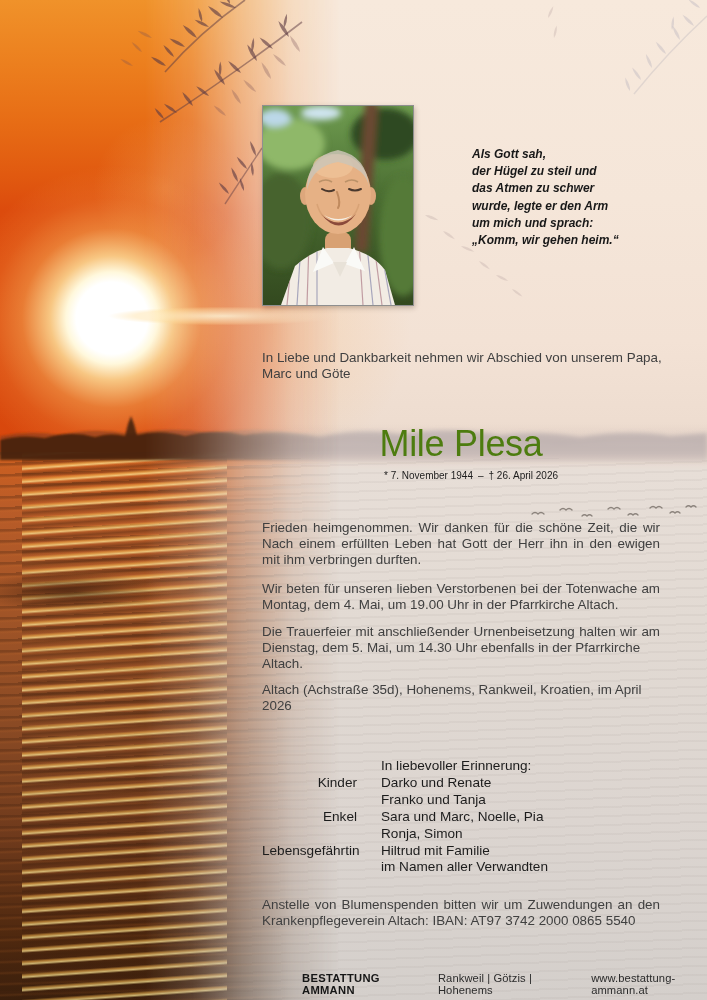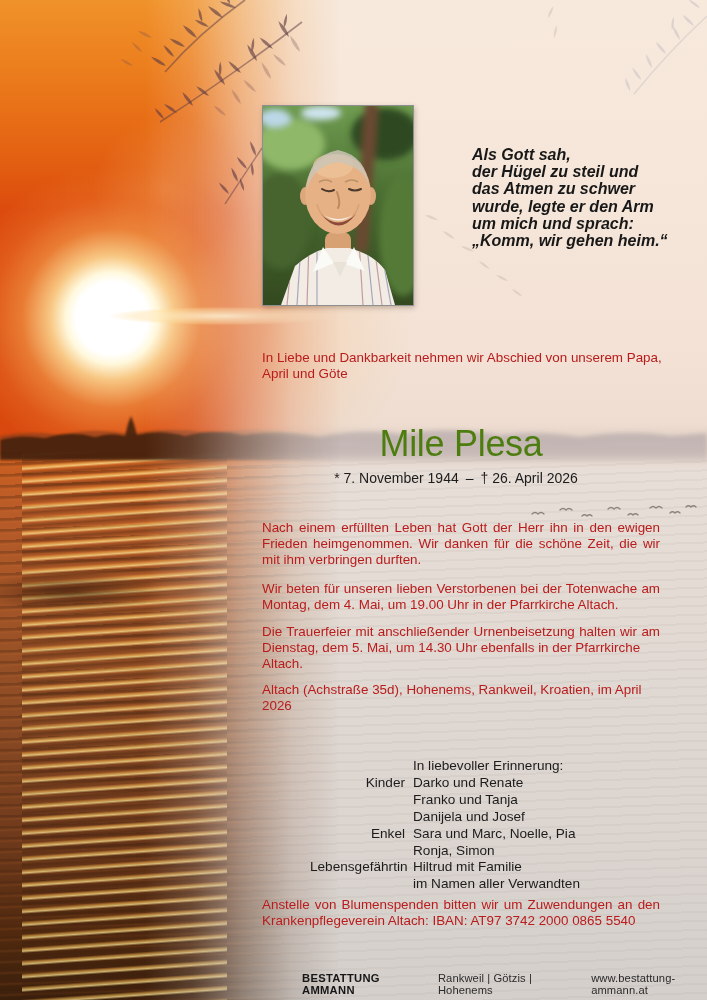--- a/index.html
+++ b/index.html
@@ -43,31 +43,31 @@
   .birds{position:absolute; left:520px; top:500px; width:180px; height:24px; opacity:.75;}
   .leaves{position:absolute; left:0; top:0; width:707px; height:360px; pointer-events:none;}
   
   .photo-frame{
     position:absolute; left:262px; top:105px; width:152px; height:201px;
     border:1px solid #8f8f8f; box-sizing:border-box;
     box-shadow:1px 2px 5px rgba(70,45,30,.28); background:#355024;
   }
   .photo-frame svg{display:block;}
   
-  .txt{position:absolute; left:262px; width:398px; font-size:13.4px; line-height:15.8px; color:#b91c1c;}
+  .txt{position:absolute; left:262px; width:398px; font-size:13.4px; line-height:15.8px; color:#404040;}
   .jline{text-align:justify; text-align-last:justify; white-space:nowrap;}
   .jlast{text-align:left;}
-  .poem{position:absolute; left:472px; top:146px; width:205px; font-size:16px; line-height:17.2px;
+  .poem{position:absolute; left:472px; top:146px; width:205px; font-size:12px; line-height:17.2px;
         font-style:italic; font-weight:700; color:#181818; letter-spacing:0;}
   .name{position:absolute; left:262px; top:425px; width:398px; text-align:center;
         font-size:36px; line-height:38px; letter-spacing:-0.3px; color:#4d7c0f;}
-  .dates{position:absolute; left:257px; top:470px; width:398px; text-align:center; font-size:14px; color:#1c1c1c;}
+  .dates{position:absolute; left:272px; top:470px; width:398px; text-align:center; font-size:10px; color:#1c1c1c;}
   .mem{position:absolute; left:262px; top:758px; width:398px; font-size:13.6px; line-height:16.9px;}
   .mrow{display:flex;}
-  .mlabel{width:95px; text-align:right; padding-right:8px; flex:0 0 auto;margin-left:48px;}
+  .mlabel{width:95px; text-align:right; padding-right:24px; flex:0 0 auto;}
   .mtext{flex:1 1 auto; text-align:left;}
   .footer{position:absolute; left:262px; top:972px; width:420px; display:flex; gap:12px;
           align-items:baseline; font-size:11.2px; color:#2b2b2b; letter-spacing:.1px;margin-left:40px;}
   .brand{font-weight:700; color:#161616; letter-spacing:.3px;}
 </style>
 </head>
 <body>
 
 <div class="page">
 
@@ -242,29 +242,29 @@
     <div>Als Gott sah,</div>
     <div>der Hügel zu steil und</div>
     <div>das Atmen zu schwer</div>
     <div>wurde, legte er den Arm</div>
     <div>um mich und sprach:</div>
     <div>„Komm, wir gehen heim.“</div>
   </div>
 
   <div class="txt" style="top:350px">
     <div class="jline">In Liebe und Dankbarkeit nehmen wir Abschied von unserem Papa,</div>
-    <div class="jlast">April und Göte</div>
+    <div class="jlast">Marc und Göte</div>
   </div>
 
   <div class="name">Mile Plesa</div>
   <div class="dates">* 7. November 1944 – † 26. April 2026</div>
 
   <div class="txt" style="top:520px">
+    <div class="jline">Frieden heimgenommen. Wir danken für die schöne Zeit, die wir</div>
     <div class="jline">Nach einem erfüllten Leben hat Gott der Herr ihn in den ewigen</div>
-    <div class="jline">Frieden heimgenommen. Wir danken für die schöne Zeit, die wir</div>
     <div class="jlast">mit ihm verbringen durften.</div>
   </div>
   <div class="txt" style="top:581px">
     <div class="jline">Wir beten für unseren lieben Verstorbenen bei der Totenwache am</div>
     <div class="jlast">Montag, dem 4. Mai, um 19.00 Uhr in der Pfarrkirche Altach.</div>
   </div>
   <div class="txt" style="top:624px">
     <div class="jline">Die Trauerfeier mit anschließender Urnenbeisetzung halten wir am</div>
     <div class="jlast">Dienstag, dem 5. Mai, um 14.30 Uhr ebenfalls in der Pfarrkirche Altach.</div>
   </div>
@@ -279,21 +279,20 @@
     <div class="mrow">
       <span class="mlabel">Kinder</span>
       <span class="mtext">Darko und Renate</span>
     </div>
     <div class="mrow">
       <span class="mlabel"></span>
       <span class="mtext">Franko und Tanja</span>
     </div>
     <div class="mrow">
       <span class="mlabel"></span>
-      <span class="mtext">Danijela und Josef</span>
     </div>
     <div class="mrow">
       <span class="mlabel">Enkel</span>
       <span class="mtext">Sara und Marc, Noelle, Pia</span>
     </div>
     <div class="mrow">
       <span class="mlabel"></span>
       <span class="mtext">Ronja, Simon</span>
     </div>
     <div class="mrow">

